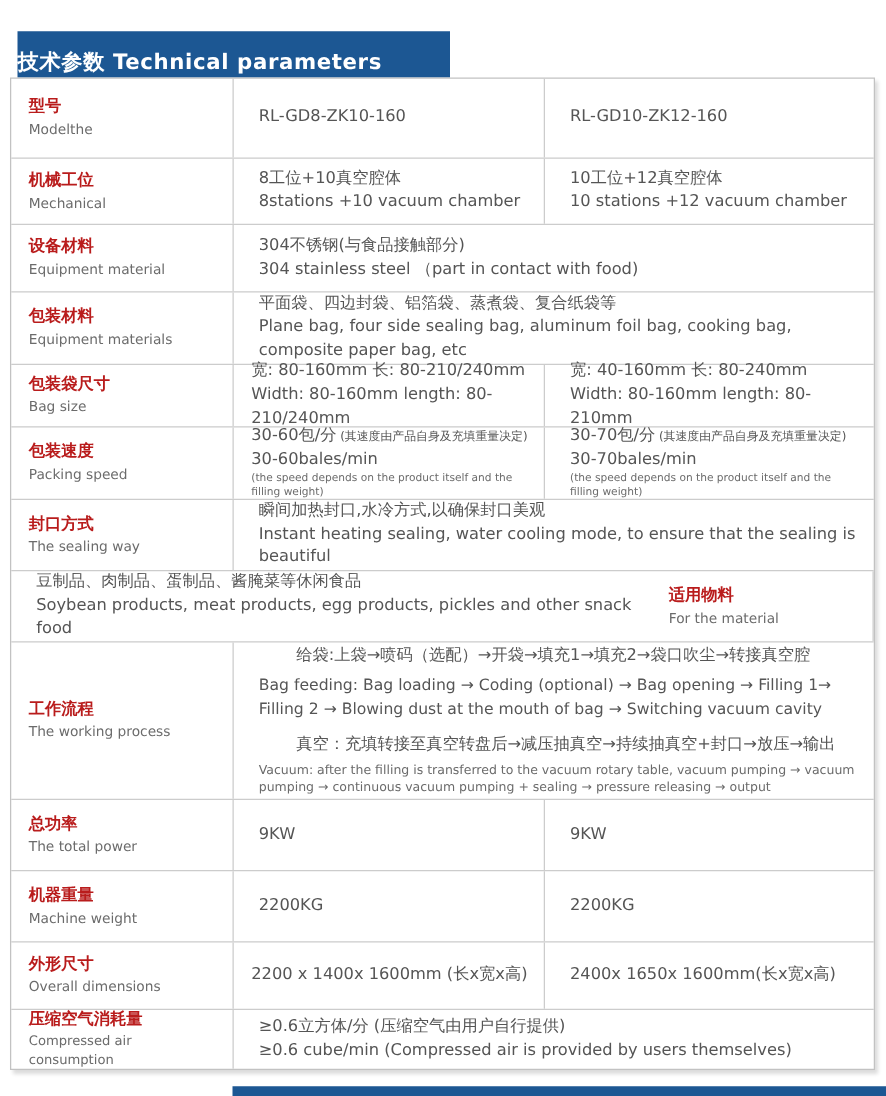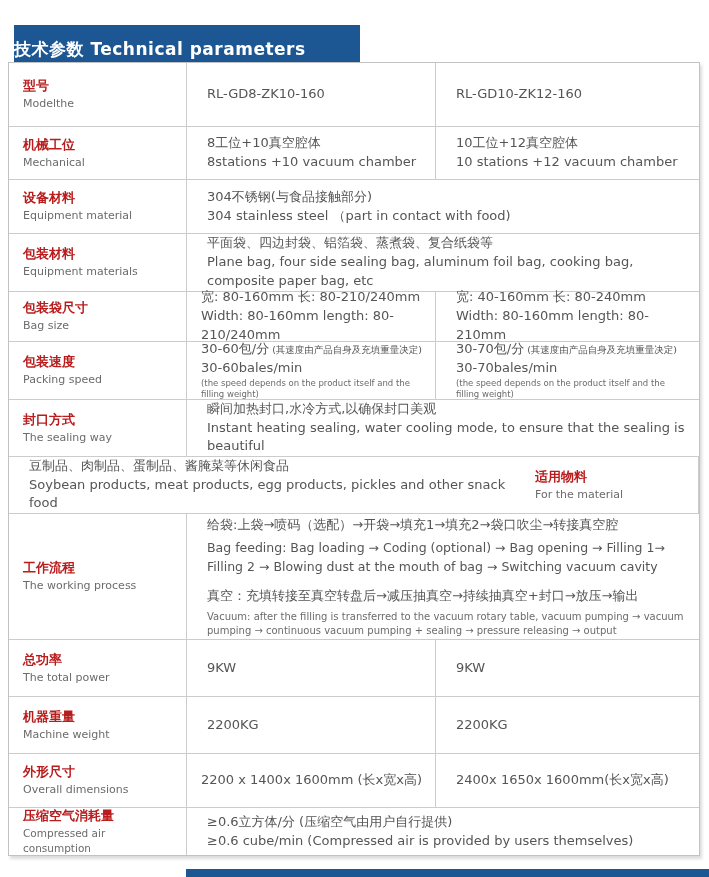--- a/index.html
+++ b/index.html
@@ -35,21 +35,21 @@
   .label { width:178px; border-right:1px solid #cccccc; }
   .c1 { width:249px; border-right:1px solid #cccccc; padding-left:20px; }
   .c2 { flex:1; padding-left:20px;justify-content:center; }
   .span { flex:1; padding-left:20px; }
 
   .zh  { font-size:13px; color:#b91c1c; font-weight:600; line-height:1.45; }
   .en  { font-size:11px; color:#6b6b6b; line-height:1.4; }
   .ln  { font-size:13px; color:#555555; line-height:1.45; }
   .small-zh { font-size:9.5px; color:#555555; margin-left:3px; }
   .small-en { font-size:8.5px; color:#6b6b6b; line-height:1.35; }
-  .mb6 { margin-bottom:5px; }
+  .mb6 { margin-bottom:5px;margin-left:30px; }
   .mb10 { margin-bottom:11px; }
 
   .footer-bar {
     position:absolute; left:186px; right:0; bottom:0; height:8px;
     background:#1c5793;
   }
 </style>
 </head>
 <body>
 

